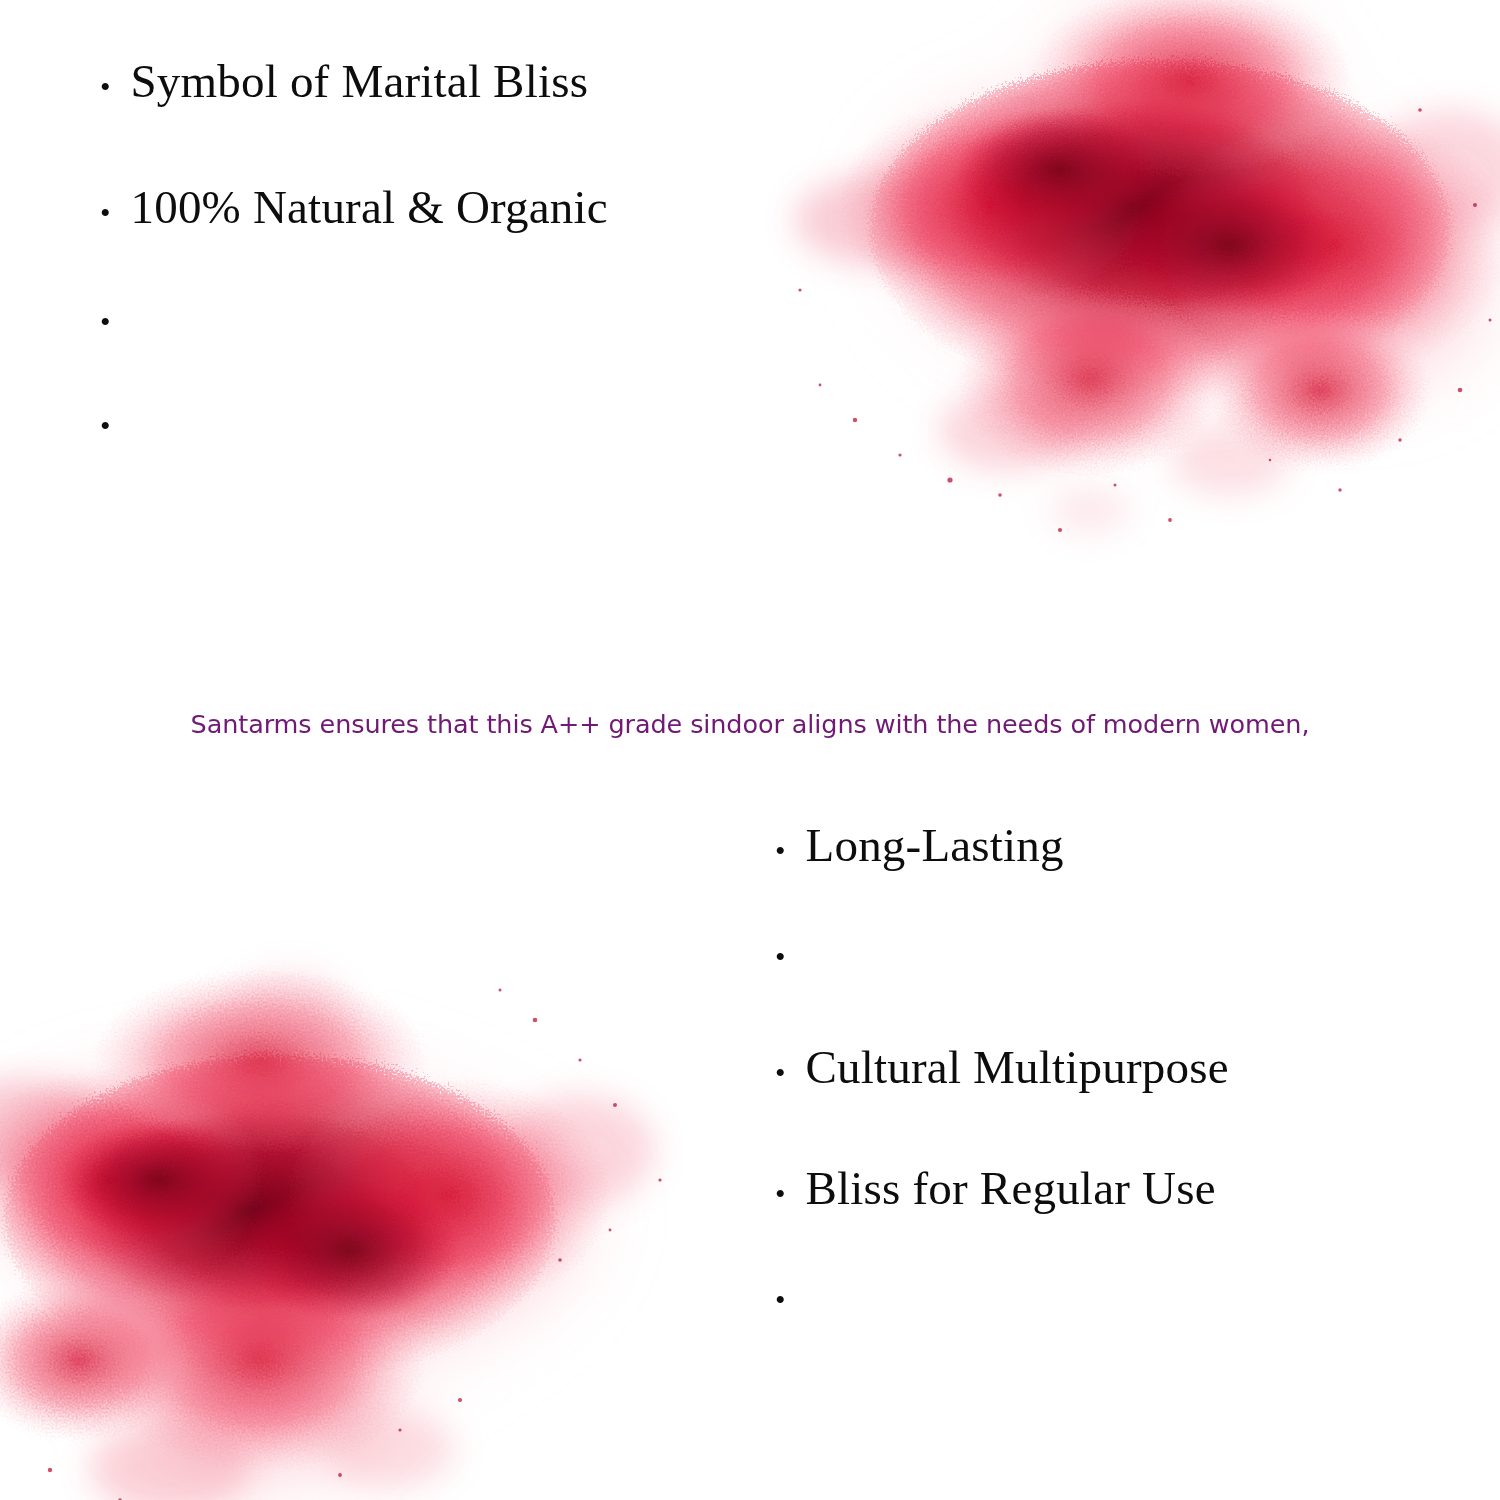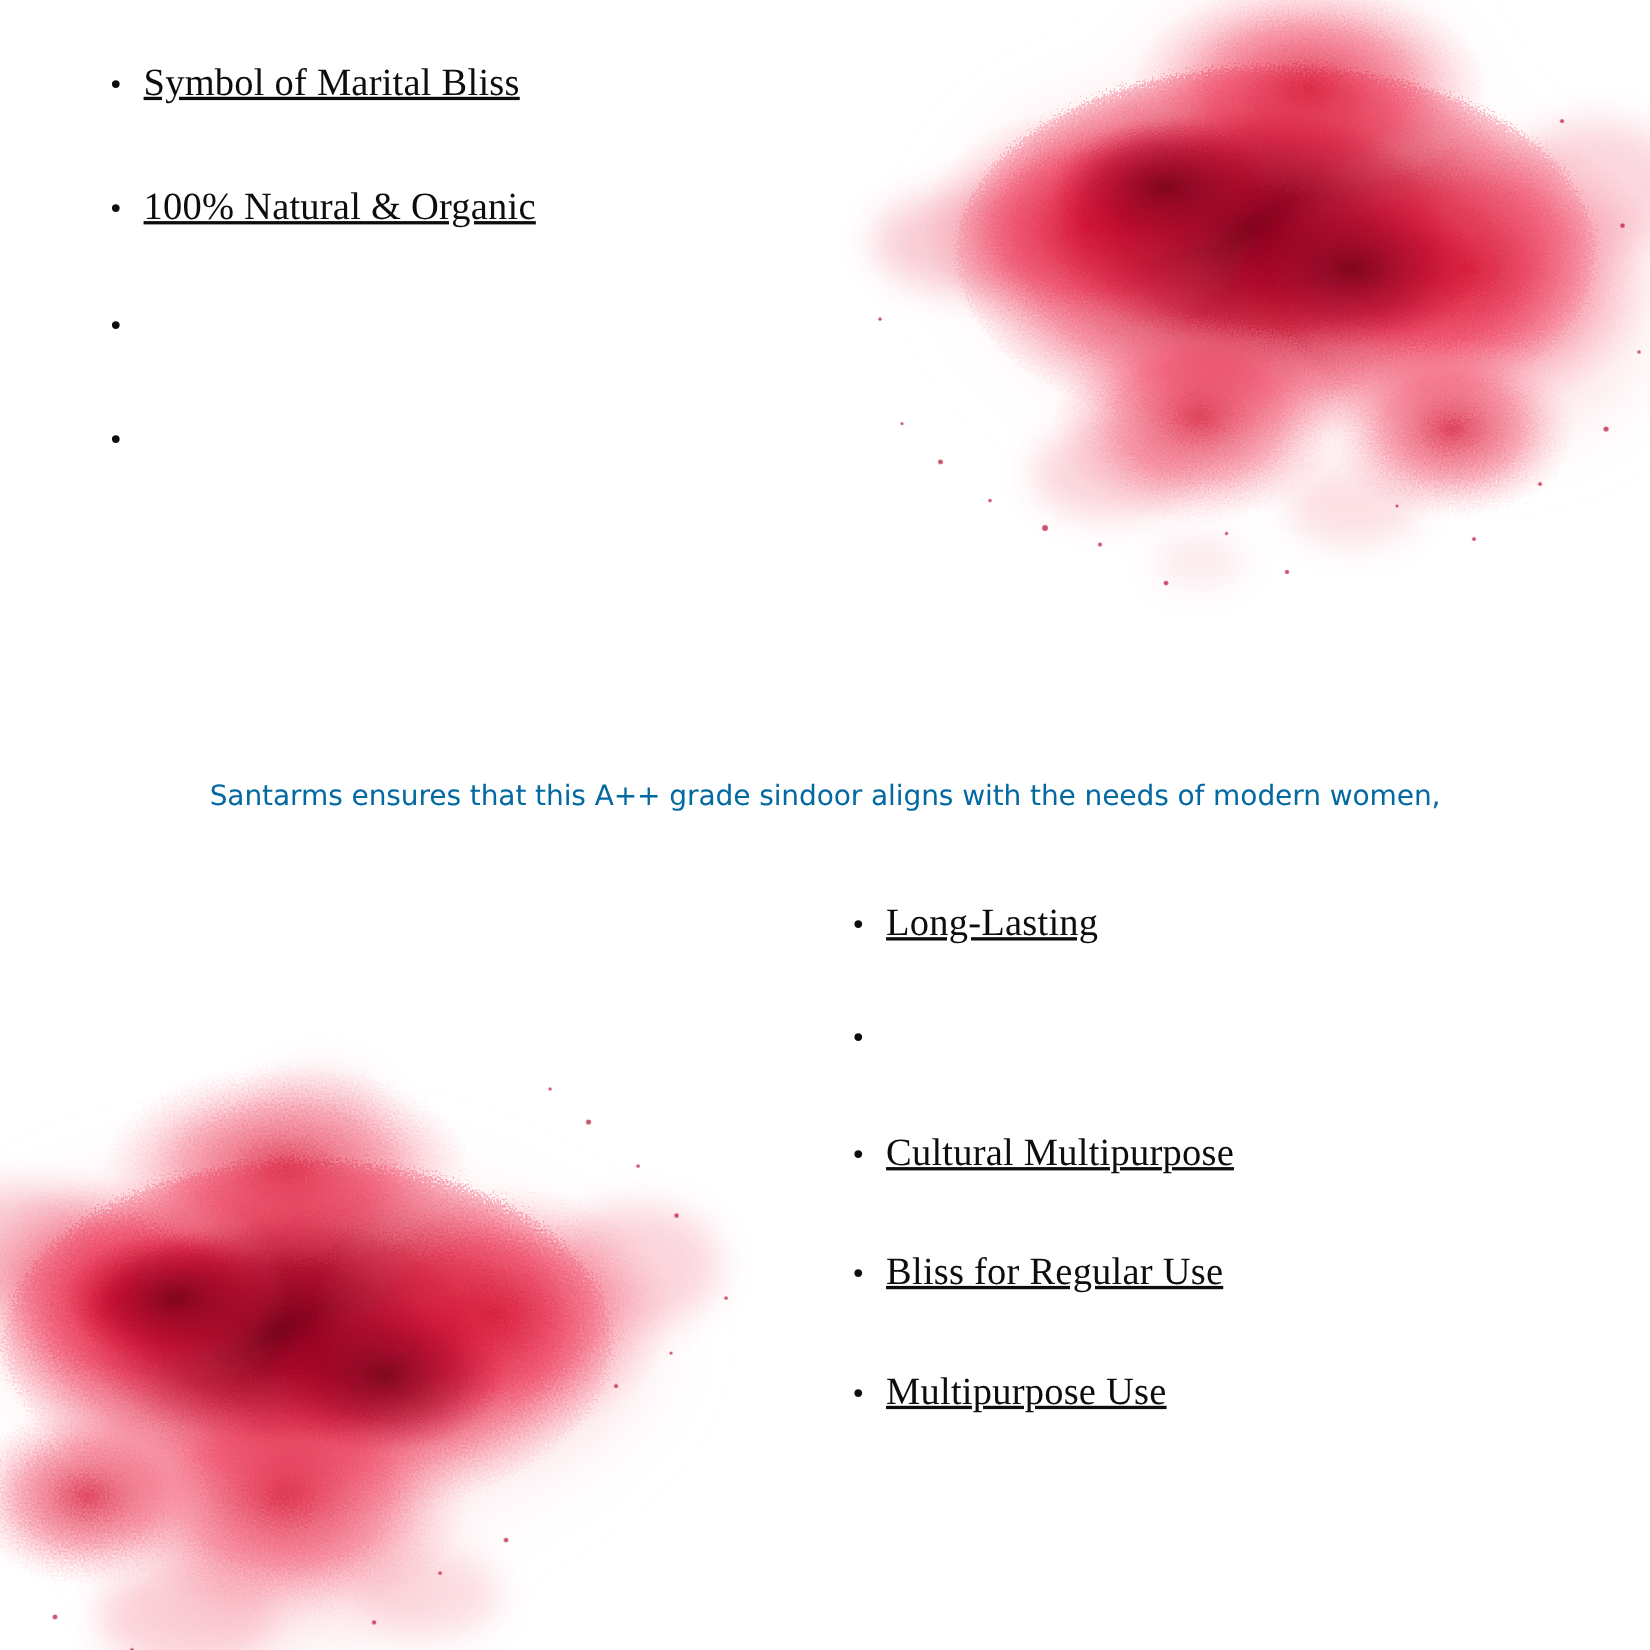--- a/index.html
+++ b/index.html
@@ -36,41 +36,40 @@
     font-family: "Liberation Serif", serif;
   }
   .bullet-dot {
     flex: 0 0 auto;
     font-size: 30px;
     line-height: 1;
     margin-right: 20px;
     color: #0d0d0d;
   }
   .bullet-text {
-    font-size: 35px;
+    font-size: 47px;
     line-height: 1.1;
     letter-spacing: 0.2px;
     white-space: nowrap;
-    text-decoration: underline;
   }
 
   #top-list { top: 56px; left: 100px; }
   #top-list .bullet-item { margin-bottom: 74px; }
 
   #bottom-list { top: 820px; left: 775px; }
   #bottom-list .bullet-item { margin-bottom: 70px; }
 
   
   .statement {
     position: absolute;
     top: 705px;
     left: 75px;
     width: 1350px;
     text-align: center;
-    color: #0369a1;
+    color: #701a75;
     font-family: "DejaVu Sans", sans-serif;
     font-size: 25.5px;
     line-height: 1.55;
     letter-spacing: -0.1px;
   }
   .statement .line { display: block; }
 </style>
 </head>
 <body>
 
@@ -288,17 +287,16 @@
     <li class="bullet-item">
       <span class="bullet-dot">•</span>
       <span class="bullet-text">Cultural Multipurpose</span>
     </li>
     <li class="bullet-item">
       <span class="bullet-dot">•</span>
       <span class="bullet-text">Bliss for Regular Use</span>
     </li>
     <li class="bullet-item">
       <span class="bullet-dot">•</span>
-      <span class="bullet-text">Multipurpose Use</span>
     </li>
   </ul>
 
 </div>
 
 </body></html>

